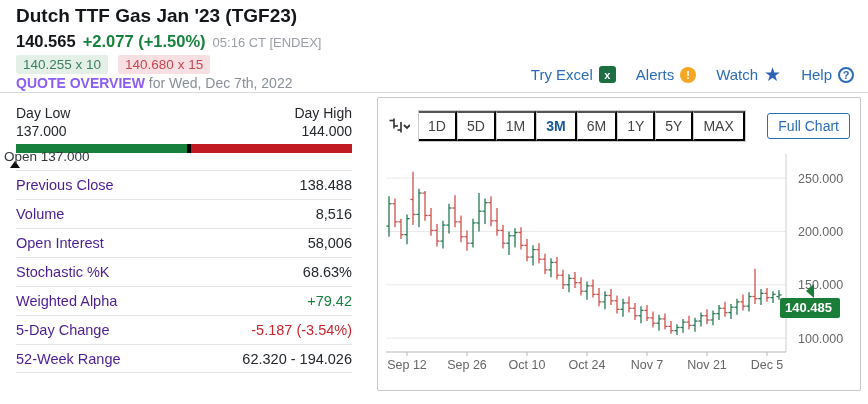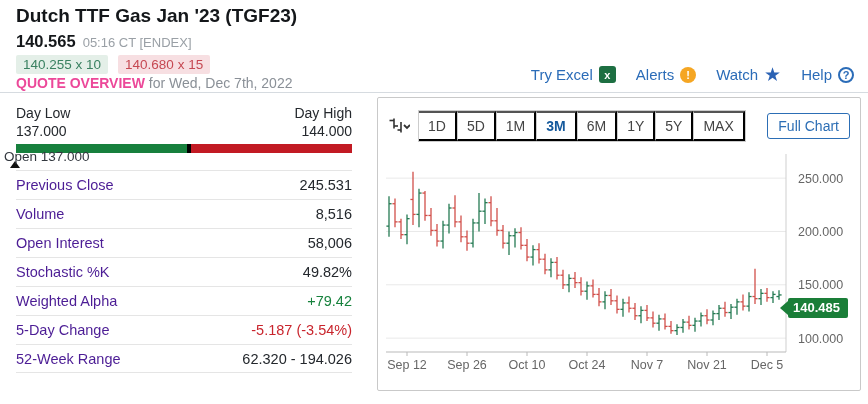--- a/index.html
+++ b/index.html
@@ -10,21 +10,21 @@
   .title { position: absolute; left: 16px; top: 5px; font-size: 19px; font-weight: 700; color: #14171a; }
   .price-row { position: absolute; left: 16px; top: 32px; display: flex; align-items: baseline; gap: 7px; }
   .last-price { font-size: 16.5px; font-weight: 700; color: #14171a; }
   .price-change { font-size: 16.5px; font-weight: 700; color: #17823d; }
   .session-info { font-size: 13px; color: #9aa0a6; }
   .chips { position: absolute; left: 16px; top: 55px; display: flex; gap: 10px; }
   .chip { font-size: 13.5px; padding: 2px 7px; border-radius: 2px; }
   .chip.bid { background: #e4efe8; color: #3a8161; }
   .chip.ask { background: #f7dfe2; color: #c64852; }
   .overview-row { position: absolute; left: 16px; top: 75px; font-size: 14px; }
-  .overview-label { font-weight: 700; color: #ec4899; }
+  .overview-label { font-weight: 700; color: #8b5cf6; }
   .overview-date { color: #8a9097; }
   .links { position: absolute; right: 14px; top: 66px; display: flex; align-items: center; gap: 20px; }
   .link { display: flex; align-items: center; gap: 6px; font-size: 15px; color: #2b6cb8; cursor: pointer; }
   .excel-ic { width: 17px; height: 17px; background: #1d6f42; border-radius: 3px; color: #fff; font-size: 11px; font-weight: 700; display: flex; align-items: center; justify-content: center; }
   .alert-ic { width: 16px; height: 16px; background: #f5a623; border-radius: 50%; color: #fff; font-size: 11px; font-weight: 700; display: flex; align-items: center; justify-content: center; }
   .star-ic { color: #2b62b4; font-size: 19px; line-height: 16px; }
   .help-ic { width: 16px; height: 16px; border: 2px solid #2b6cb8; border-radius: 50%; color: #2b6cb8; font-size: 11px; font-weight: 700; display: flex; align-items: center; justify-content: center; }
   .header-divider { position: absolute; left: 0; top: 92px; width: 868px; height: 1px; background: #d6dbe0; }
 
   
@@ -60,20 +60,21 @@
   .price-tag .body { background: #1a7e38; color: #fff; font-size: 13px; font-weight: 700; padding: 2px 8px 3px 5px; border-radius: 2px; }
 </style>
 </head>
 <body>
 
 <div class="page">
 
   <div class="title">Dutch TTF Gas Jan '23 (TGF23)</div>
   <div class="price-row">
     <span class="last-price">140.565</span>
+    <span class="price-change">+2.077 (+1.50%)</span>
     <span class="session-info">05:16 CT [ENDEX]</span>
   </div>
   <div class="chips">
     <span class="chip bid">140.255 x 10</span>
     <span class="chip ask">140.680 x 15</span>
   </div>
   <div class="overview-row">
     <span class="overview-label">QUOTE OVERVIEW</span>
     <span class="overview-date">for Wed, Dec 7th, 2022</span>
   </div>
@@ -111,33 +112,33 @@
       <div class="marker"></div>
       <div class="red"></div>
     </div>
   </div>
   <div class="open-marker"></div>
   <div class="open-label">Open 137.000</div>
 
   <div class="stats">
     <div class="stat-row">
       <span class="stat-label">Previous Close</span>
-      <span class="stat-value">245.531</span>
+      <span class="stat-value">138.488</span>
     </div>
     <div class="stat-row">
       <span class="stat-label">Volume</span>
       <span class="stat-value">8,516</span>
     </div>
     <div class="stat-row">
       <span class="stat-label">Open Interest</span>
       <span class="stat-value">58,006</span>
     </div>
     <div class="stat-row">
       <span class="stat-label">Stochastic %K</span>
-      <span class="stat-value">49.82%</span>
+      <span class="stat-value">68.63%</span>
     </div>
     <div class="stat-row">
       <span class="stat-label">Weighted Alpha</span>
       <span class="stat-value pos">+79.42</span>
     </div>
     <div class="stat-row">
       <span class="stat-label">5-Day Change</span>
       <span class="stat-value neg">-5.187 (-3.54%)</span>
     </div>
     <div class="stat-row">
@@ -389,19 +390,19 @@
         <button class="range-btn">5D</button>
         <button class="range-btn">1M</button>
         <button class="range-btn active">3M</button>
         <button class="range-btn">6M</button>
         <button class="range-btn">1Y</button>
         <button class="range-btn">5Y</button>
         <button class="range-btn">MAX</button>
       </span>
       <button class="fullchart-btn">Full Chart</button>
     </div>
-    <div class="price-tag" id="price-tag" style="top: 200px;">
+    <div class="price-tag" id="price-tag" style="top: 186px; flex-direction: column;">
       <span class="arrow"></span>
       <span class="body">140.485</span>
     </div>
   </div>
 
 </div>
 
 </body></html>

